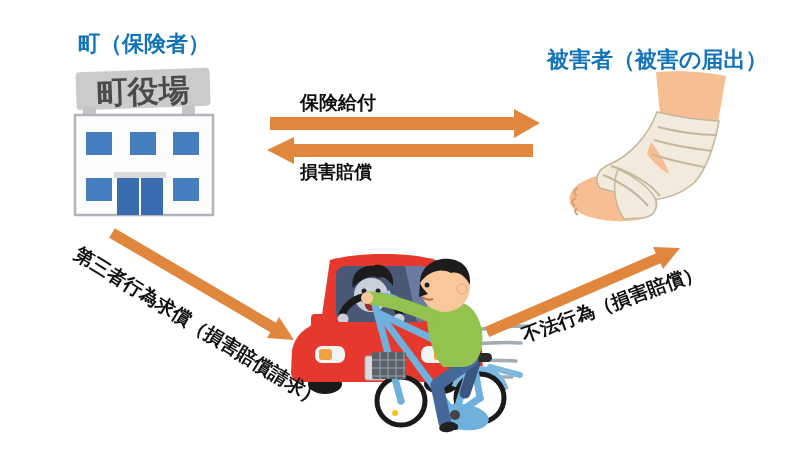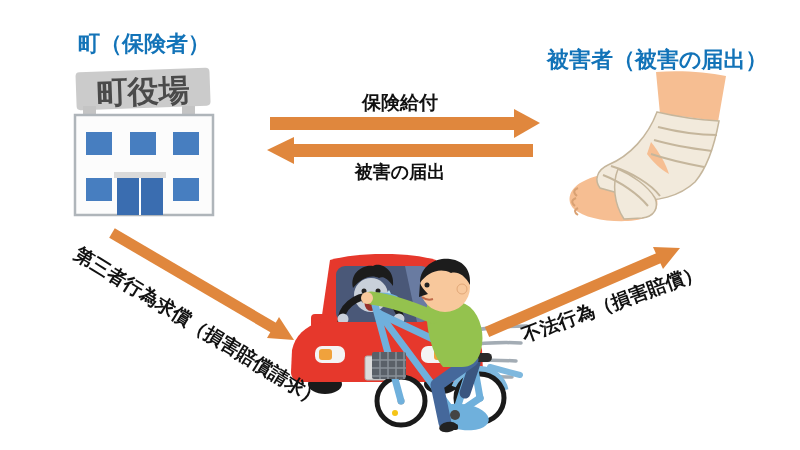--- a/index.html
+++ b/index.html
@@ -10,21 +10,21 @@
   }
   html,body{margin:0;padding:0;background:#fff;}
   #canvas{
     position:relative;width:800px;height:450px;background:#fff;overflow:hidden;
     font-family:"Liberation Sans","DejaVu Sans",sans-serif;
   }
   .abs{position:absolute;}
   .lbl{white-space:nowrap;font-weight:bold;line-height:1.15;}
   .blue{color:var(--label-blue);}
   .black{color:var(--text-black);}
-  .center{text-align:center;}
+  .center{text-align:left;}
   
   .z1{z-index:1;}.z2{z-index:2;}.z3{z-index:3;}.z4{z-index:4;}.z5{z-index:5;}
   
   .orange-fill{fill:var(--accent-orange);}
   .orange-stroke{stroke:var(--accent-orange);}
   .red-fill{fill:var(--car-red);}
   svg{display:block;overflow:visible;}
   text.sign{font-family:"Liberation Sans","DejaVu Sans",sans-serif;font-weight:bold;fill:#4A4A4A;}
 </style>
 </head>
@@ -193,21 +193,21 @@
       <path d="M107,42 q5,4 11,2" stroke="#C06A4A" stroke-width="2" fill="none"></path>
     </g>
   </svg>
 
   <div class="abs z5 lbl blue" style="left:78px;top:31px;font-size:22px">町（保険者）</div>
 
   <div class="abs z5 lbl blue" style="left:547px;top:47px;font-size:22px">被害者（被害の届出）</div>
 
   <div class="abs z5 lbl black center" style="left:300px;top:92px;width:200px;font-size:19px">保険給付</div>
 
-  <div class="abs z5 lbl black center" style="left:300px;top:162px;width:200px;font-size:18px">被害の届出</div>
+  <div class="abs z5 lbl black center" style="left:300px;top:162px;width:200px;font-size:18px">損害賠償</div>
 
 
 
   <div class="abs z5 lbl black" style="left:82px;top:243px;font-size:19px;transform:rotate(31.5deg);transform-origin:left top">第三者行為求償（損害賠償請求）</div>
 
   <div class="abs z5 lbl black" style="left:519px;top:326px;font-size:19px;transform:rotate(-20deg);transform-origin:left top">不法行為（損害賠償）</div>
 
 </div>
 
 </body></html>

